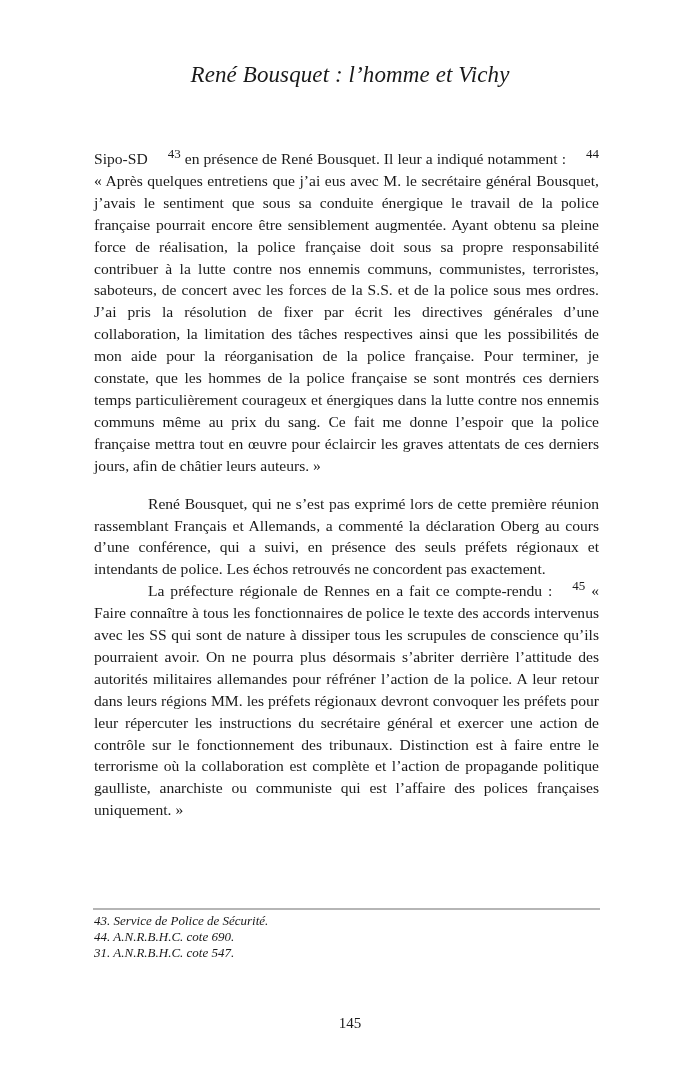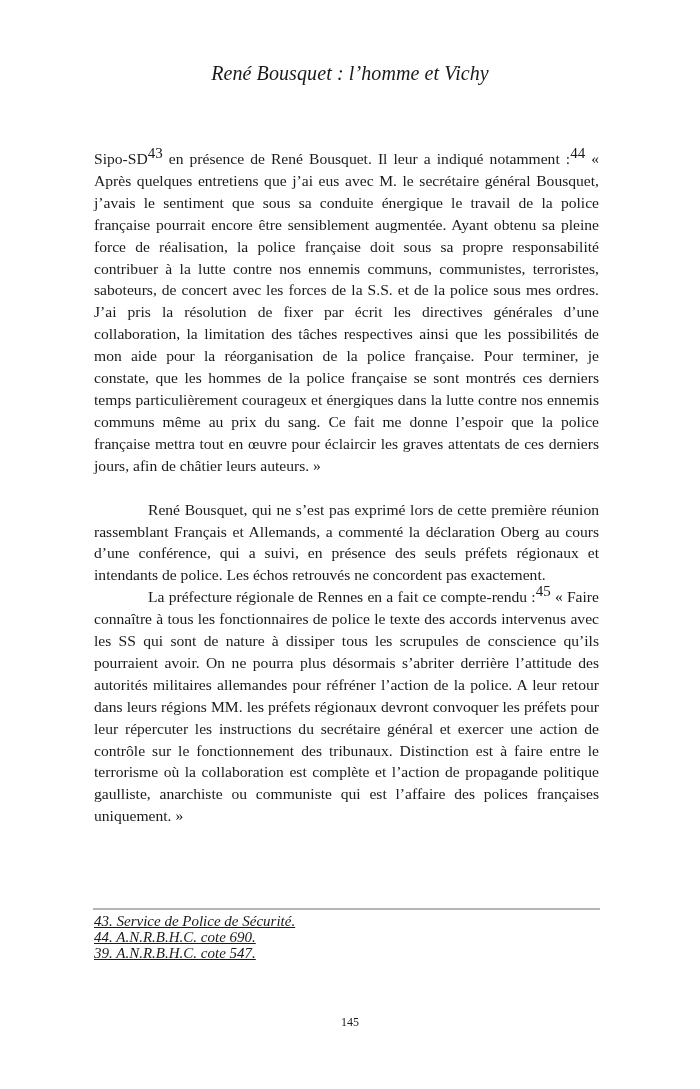--- a/index.html
+++ b/index.html
@@ -1,43 +1,43 @@
 <!DOCTYPE html>
 <html><head>
 <meta charset="utf-8">
 <style>
   html, body { margin: 0; padding: 0; background: #ffffff; }
   body { width: 700px; height: 1089px; position: relative; overflow: hidden;
          font-family: "Liberation Serif", "DejaVu Serif", serif; color: #1a1a1a; }
   .running-head { position: absolute; top: 62px; left: 0; width: 700px; text-align: center;
-                  font-style: italic; font-size: 20px; letter-spacing: 0.1px; }
+                  font-style: italic; font-size: 23px; letter-spacing: 0.1px; }
   .text-block { position: absolute; top: 148px; left: 94px; width: 505px;
                 font-size: 15.6px; line-height: 21.9px; }
   .text-block p { margin: 0; text-align: justify; text-align-last: left; }
   .text-block p.indent { text-indent: 54px; }
-  .text-block p.gap { margin-top: 22px; }
-  sup { font-size: 15px; line-height: 0; vertical-align: 6px; }
+  .text-block p.gap { margin-top: 16px; }
+  sup { font-size: 13px; line-height: 0; vertical-align: 6px; margin-left: 20px; }
   .rule { position: absolute; top: 908px; left: 93px; width: 507px; height: 2px; background: #b5b5b5; }
   .footnotes { position: absolute; top: 913px; left: 94px; width: 505px;
-               font-style: italic; font-size: 15px; line-height: 16px; text-decoration: underline; }
+               font-style: italic; font-size: 13px; line-height: 16px; }
   .footnotes div { white-space: nowrap; }
-  .folio { position: absolute; top: 1015px; left: 0; width: 700px; text-align: center; font-size: 12px; }
+  .folio { position: absolute; top: 1015px; left: 0; width: 700px; text-align: center; font-size: 15px; }
 </style>
 </head>
 <body>
 
 <div class="running-head">René Bousquet : l’homme et Vichy</div>
 
 <div class="text-block">
   <p><span>Sipo-SD</span><sup>43</sup><span> en présence de René Bousquet. Il leur a indiqué notamment :</span><sup>44</sup><span> « Après quelques entretiens que j’ai eus avec M. le secrétaire général Bousquet, j’avais le sentiment que sous sa conduite énergique le travail de la police française pourrait encore être sensiblement augmentée. Ayant obtenu sa pleine force de réalisation, la police française doit sous sa propre responsabilité contribuer à la lutte contre nos ennemis communs, communistes, terroristes, saboteurs, de concert avec les forces de la S.S. et de la police sous mes ordres. J’ai pris la résolution de fixer par écrit les directives générales d’une collaboration, la limitation des tâches respectives ainsi que les possibilités de mon aide pour la réorganisation de la police française. Pour terminer, je constate, que les hommes de la police française se sont montrés ces derniers temps particulièrement courageux et énergiques dans la lutte contre nos ennemis communs même au prix du sang. Ce fait me donne l’espoir que la police française mettra tout en œuvre pour éclaircir les graves attentats de ces derniers jours, afin de châtier leurs auteurs. »</span></p>
   <p class="indent gap"><span>René Bousquet, qui ne s’est pas exprimé lors de cette première réunion rassemblant Français et Allemands, a commenté la déclaration Oberg au cours d’une conférence, qui a suivi, en présence des seuls préfets régionaux et intendants de police. Les échos retrouvés ne concordent pas exactement.</span></p>
   <p class="indent"><span>La préfecture régionale de Rennes en a fait ce compte-rendu :</span><sup>45</sup><span> « Faire connaître à tous les fonctionnaires de police le texte des accords intervenus avec les SS qui sont de nature à dissiper tous les scrupules de conscience qu’ils pourraient avoir. On ne pourra plus désormais s’abriter derrière l’attitude des autorités militaires allemandes pour réfréner l’action de la police. A leur retour dans leurs régions MM. les préfets régionaux devront convoquer les préfets pour leur répercuter les instructions du secrétaire général et exercer une action de contrôle sur le fonctionnement des tribunaux. Distinction est à faire entre le terrorisme où la collaboration est complète et l’action de propagande politique gaulliste, anarchiste ou communiste qui est l’affaire des polices françaises uniquement. »</span></p>
 </div>
 
 <div class="rule"></div>
 
 <div class="footnotes">
   <div>43. Service de Police de Sécurité.</div>
   <div>44. A.N.R.B.H.C. cote 690.</div>
-  <div>39. A.N.R.B.H.C. cote 547.</div>
+  <div>31. A.N.R.B.H.C. cote 547.</div>
 </div>
 
 <div class="folio">145</div>
 
 </body></html>

